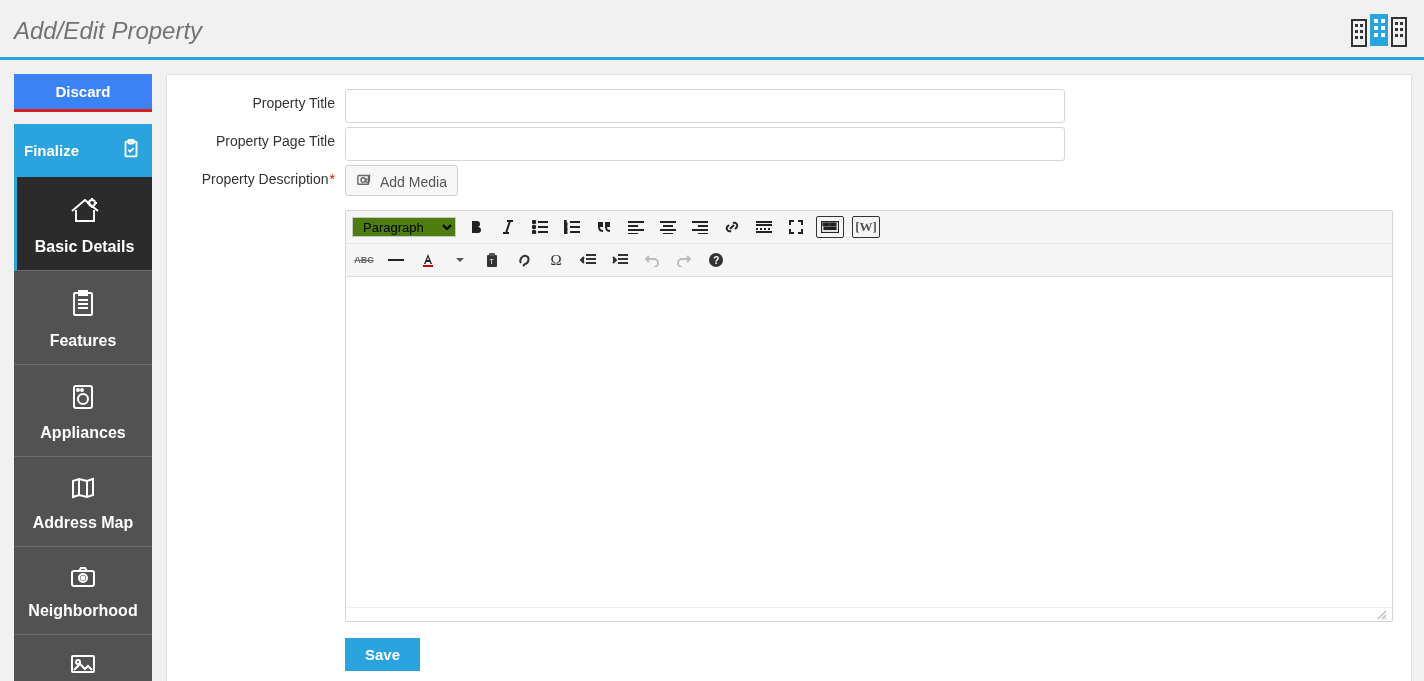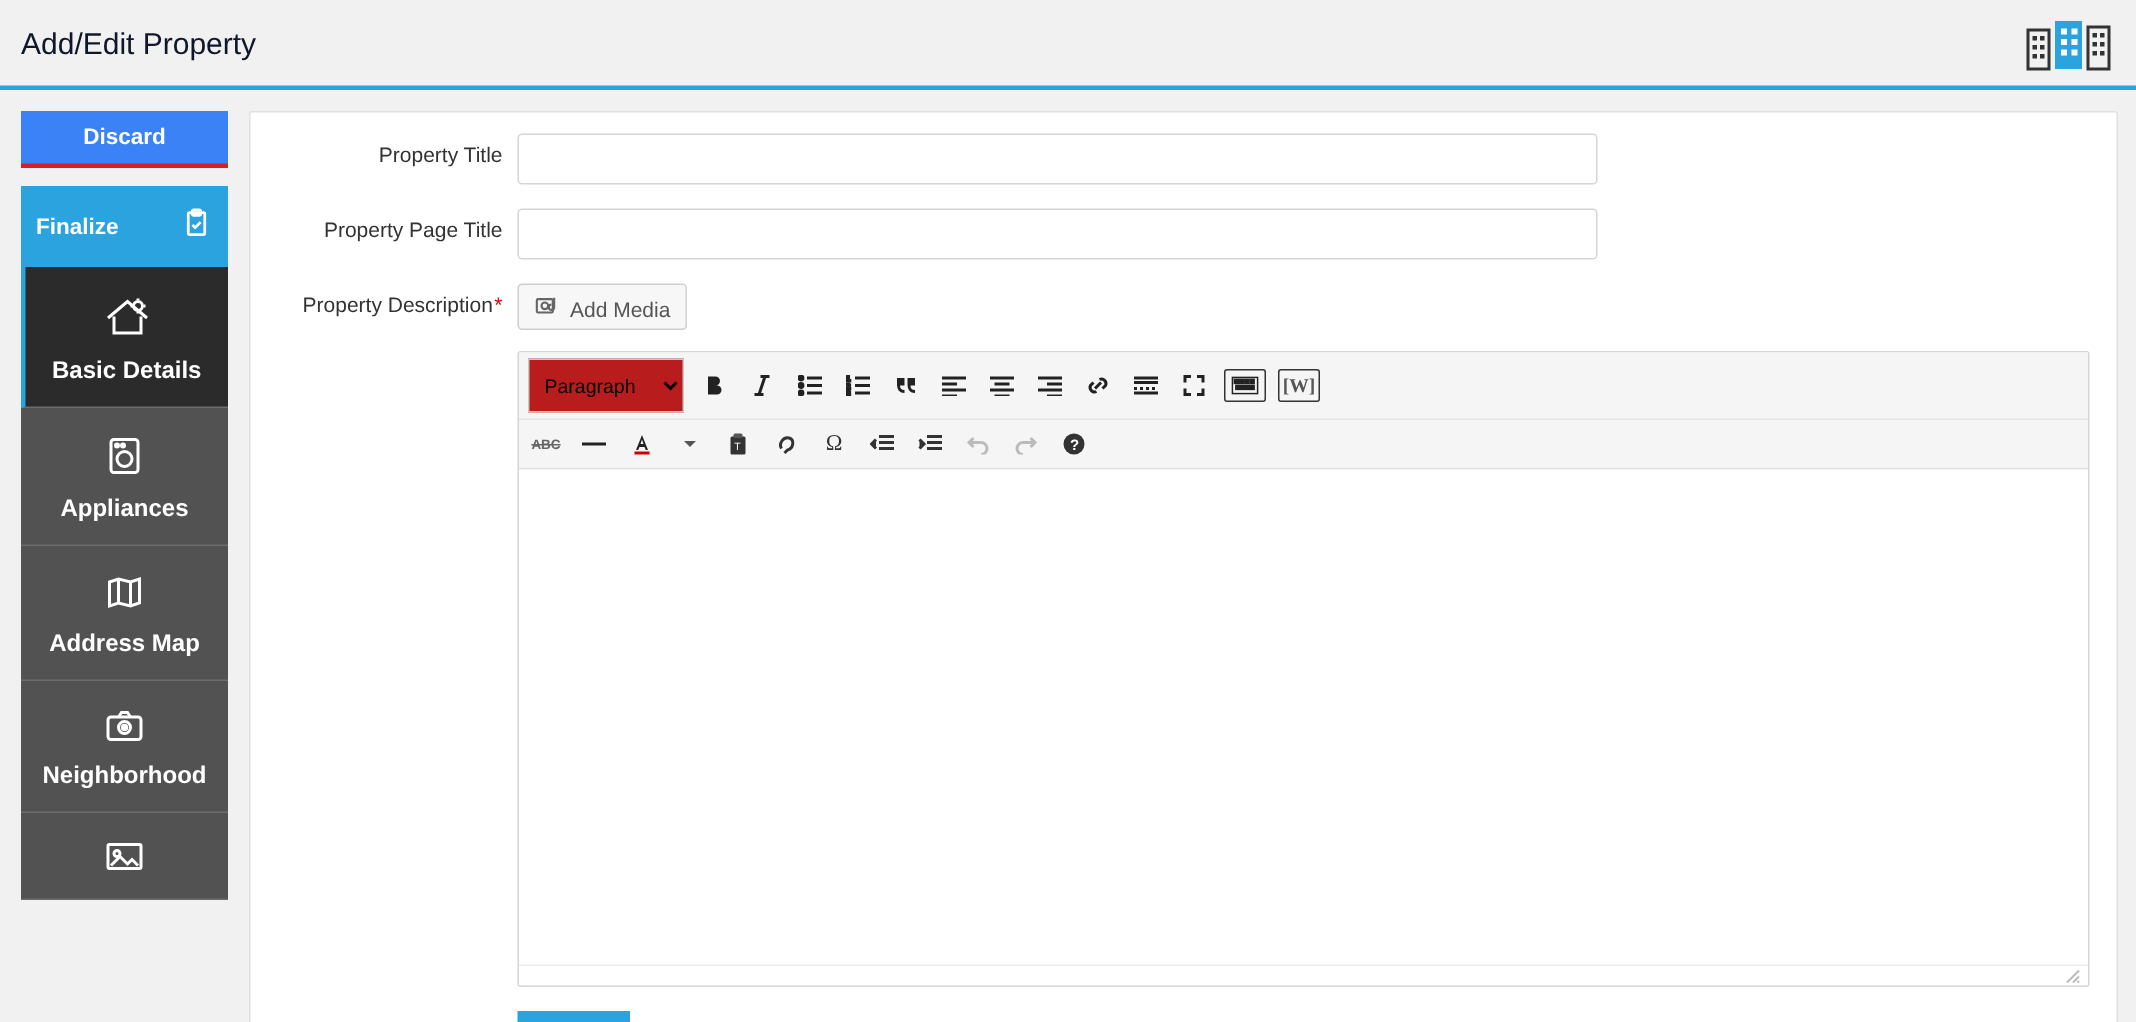--- a/index.html
+++ b/index.html
@@ -11,23 +11,24 @@
     font-size: 14px;
   }
   .header {
     display: flex;
     justify-content: space-between;
     align-items: center;
     padding: 10px 14px 6px 14px;
     border-bottom: 3px solid #2aa3de;
   }
   .header-title {
-    color: #0f172a;
-    font-size: 20px;
+    color: #737373;
+    font-size: 24px;
     font-weight: 500;
+    font-style: italic;
   }
   .page-body {
     display: flex;
     padding: 14px 12px 0 0;
     gap: 14px;
     align-items: flex-start;
   }
   .sidebar {
     width: 138px;
     margin-left: 14px;
@@ -78,21 +79,21 @@
   .content-panel {
     flex: 1;
     background: #fff;
     border: 1px solid #e0e0e0;
     border-radius: 2px;
     padding: 14px 18px 18px 18px;
   }
   .form-row {
     display: flex;
     align-items: flex-start;
-    margin-bottom: 16px;
+    margin-bottom: 4px;
   }
   .form-label {
     width: 160px;
     text-align: right;
     padding-right: 10px;
     padding-top: 6px;
     font-size: 14px;
     color: #333;
     flex: 0 0 auto;
   }
@@ -128,22 +129,22 @@
     border-bottom: 1px solid #e5e5e5;
     padding: 4px 6px;
     display: flex;
     align-items: center;
     gap: 8px;
     flex-wrap: wrap;
   }
   .toolbar.second { border-bottom: 1px solid #dedede; }
   .para-select {
     border: 1px solid #c8c8c8;
-    background: #b91c1c;
-    height: 36px;
+    background: #4d7c0f;
+    height: 20px;
     font-size: 13px;
     padding: 0 6px;
     width: 104px;
   }
   .tbtn {
     width: 24px; height: 24px;
     display: inline-flex; align-items: center; justify-content: center;
     color: #555; cursor: pointer;
     border-radius: 2px;
   }
@@ -230,20 +231,32 @@
         <svg width="34" height="30" viewBox="0 0 34 30" fill="none" stroke="#fff" stroke-width="2">
           <path d="M4 16 L17 5 L30 16"></path>
           <path d="M8 15 V26 H26 V15"></path>
           <circle cx="24" cy="8" r="3"></circle>
           <path d="M24 4 v-1 M24 13 v-1 M20 8 h-1 M29 8 h-1"></path>
         </svg>
       </span>
       <div class="nav-label">Basic Details</div>
     </div>
 
+    <div class="nav-item">
+      <span class="icon">
+        <svg width="26" height="30" viewBox="0 0 26 30" fill="none" stroke="#fff" stroke-width="2">
+          <rect x="4" y="4" width="18" height="22" rx="1"></rect>
+          <rect x="9" y="2" width="8" height="4"></rect>
+          <line x1="8" y1="11" x2="18" y2="11"></line>
+            <line x1="8" y1="15" x2="18" y2="15"></line>
+            <line x1="8" y1="19" x2="18" y2="19"></line>
+        </svg>
+      </span>
+      <div class="nav-label">Features</div>
+    </div>
 
     <div class="nav-item">
       <span class="icon">
         <svg width="26" height="28" viewBox="0 0 26 28" fill="none" stroke="#fff" stroke-width="2">
           <rect x="4" y="3" width="18" height="22" rx="2"></rect>
           <circle cx="13" cy="16" r="5"></circle>
           <circle cx="8" cy="7" r="1" fill="#fff"></circle>
             <circle cx="12" cy="7" r="1" fill="#fff"></circle>
         </svg>
       </span>

